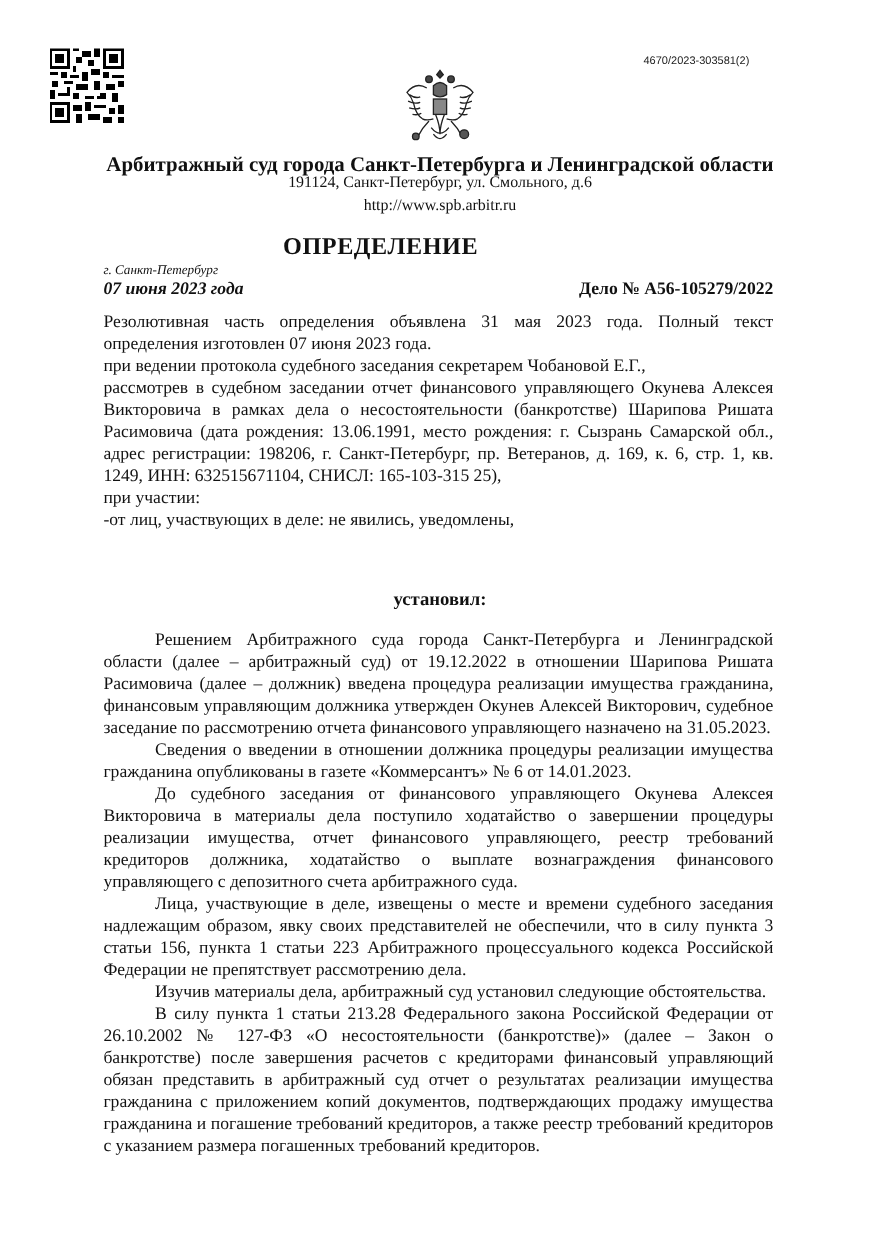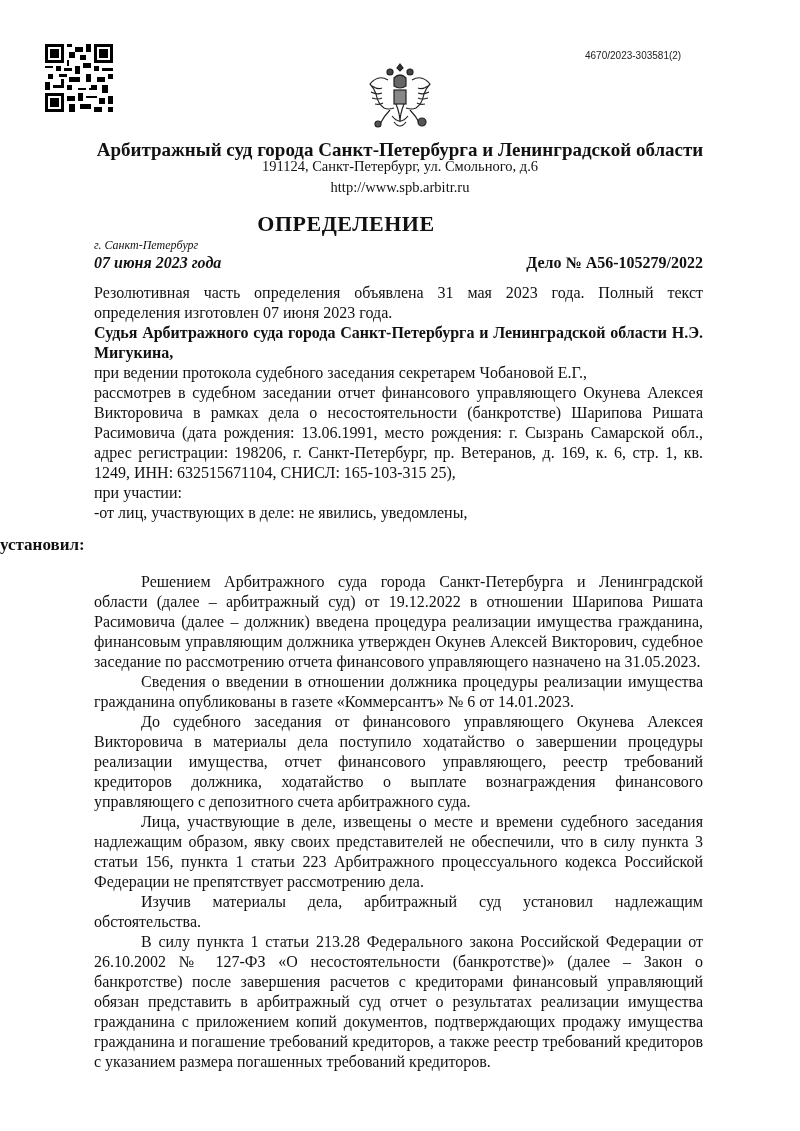--- a/index.html
+++ b/index.html
@@ -15,21 +15,21 @@
   .court-site { top: 179px; font-size: 14.5px; }
   .title { position: absolute; left: 0; width: 692px; top: 211px; text-align: center;
            font-size: 22px; font-weight: bold; letter-spacing: 0.5px; }
   .city { position: absolute; left: 94px; top: 238px; font-size: 12px; font-style: italic; }
   .date { position: absolute; left: 94px; top: 254px; font-size: 16px; font-style: italic; font-weight: bold; }
   .case { position: absolute; right: 97px; top: 254px; font-size: 16px; font-weight: bold; }
   .body { position: absolute; left: 94px; width: 609px; font-size: 16px; line-height: 20px; }
   .p { margin: 0; text-align: justify; text-align-last: left; }
   .indent { text-indent: 47px; }
   .bold { font-weight: bold; }
-  .heading { position: absolute; left: 0; width: 800px; top: 535px; text-align: left;
+  .heading { position: absolute; left: 0; width: 800px; top: 535px; text-align: center;
              font-size: 17px; font-weight: bold; }
 </style>
 </head>
 <body>
 
 <svg class="qr" viewBox="0 0 25 25" shape-rendering="crispEdges">
   <rect x="0" y="0" width="25" height="25" fill="#fff"></rect>
   <g fill="#000">
     <rect x="0" y="0" width="7" height="7"></rect>
       <rect x="1" y="1" width="5" height="5" fill="#fff"></rect>
@@ -104,29 +104,28 @@
 <div class="court court-addr">191124, Санкт-Петербург, ул. Смольного, д.6</div>
 <div class="court court-site">http://www.spb.arbitr.ru</div>
 
 <div class="title">ОПРЕДЕЛЕНИЕ</div>
 <div class="city">г. Санкт-Петербург</div>
 <div class="date">07 июня 2023 года</div>
 <div class="case">Дело № А56-105279/2022</div>
 
 <div class="body" style="top:283px;">
   <p class="p">Резолютивная часть определения объявлена 31 мая 2023 года. Полный текст определения изготовлен 07 июня 2023 года.</p>
-  <p class="p bold">Судья Арбитражного суда города Санкт-Петербурга и  Ленинградской области Н.Э. Мигукина,</p>
   <p class="p">при ведении протокола судебного заседания секретарем Чобановой Е.Г.,</p>
   <p class="p">рассмотрев в судебном заседании отчет финансового управляющего Окунева Алексея Викторовича в рамках дела о несостоятельности (банкротстве) Шарипова Ришата Расимовича (дата рождения: 13.06.1991, место рождения: г. Сызрань Самарской обл., адрес регистрации: 198206, г. Санкт-Петербург, пр. Ветеранов, д. 169, к. 6, стр. 1, кв. 1249, ИНН: 632515671104, СНИСЛ: 165-103-315 25),</p>
   <p class="p">при участии:</p>
   <p class="p">-от лиц, участвующих в деле: не явились, уведомлены,</p>
 </div>
 
 <div class="heading">установил:</div>
 
 <div class="body" style="top:572px;">
   <p class="p indent">Решением Арбитражного суда города Санкт-Петербурга и Ленинградской области (далее – арбитражный суд) от 19.12.2022 в отношении Шарипова Ришата Расимовича (далее – должник) введена процедура реализации имущества гражданина, финансовым управляющим должника утвержден Окунев Алексей Викторович, судебное заседание по рассмотрению отчета финансового управляющего назначено на 31.05.2023.</p>
   <p class="p indent">Сведения о введении в отношении должника процедуры реализации имущества гражданина опубликованы в газете «Коммерсантъ» № 6 от 14.01.2023.</p>
   <p class="p indent">До судебного заседания от финансового управляющего Окунева Алексея Викторовича в материалы дела поступило ходатайство о завершении процедуры реализации имущества, отчет финансового управляющего, реестр требований кредиторов должника, ходатайство о выплате вознаграждения финансового управляющего с депозитного счета арбитражного суда.</p>
   <p class="p indent">Лица, участвующие в деле, извещены о месте и времени судебного заседания надлежащим образом, явку своих представителей не обеспечили, что в силу пункта 3 статьи 156, пункта 1 статьи 223 Арбитражного процессуального кодекса Российской Федерации не препятствует рассмотрению дела.</p>
-  <p class="p indent">Изучив материалы дела, арбитражный суд установил надлежащим обстоятельства.</p>
+  <p class="p indent">Изучив материалы дела, арбитражный суд установил следующие обстоятельства.</p>
   <p class="p indent">В силу пункта 1 статьи 213.28 Федерального закона Российской Федерации от 26.10.2002 № 127-ФЗ «О несостоятельности (банкротстве)» (далее – Закон о банкротстве) после завершения расчетов с кредиторами финансовый управляющий обязан представить в арбитражный суд отчет о результатах реализации имущества гражданина с приложением копий документов, подтверждающих продажу имущества гражданина и погашение требований кредиторов, а также реестр требований кредиторов с указанием размера погашенных требований кредиторов.</p>
 </div>
 
 </body></html>

